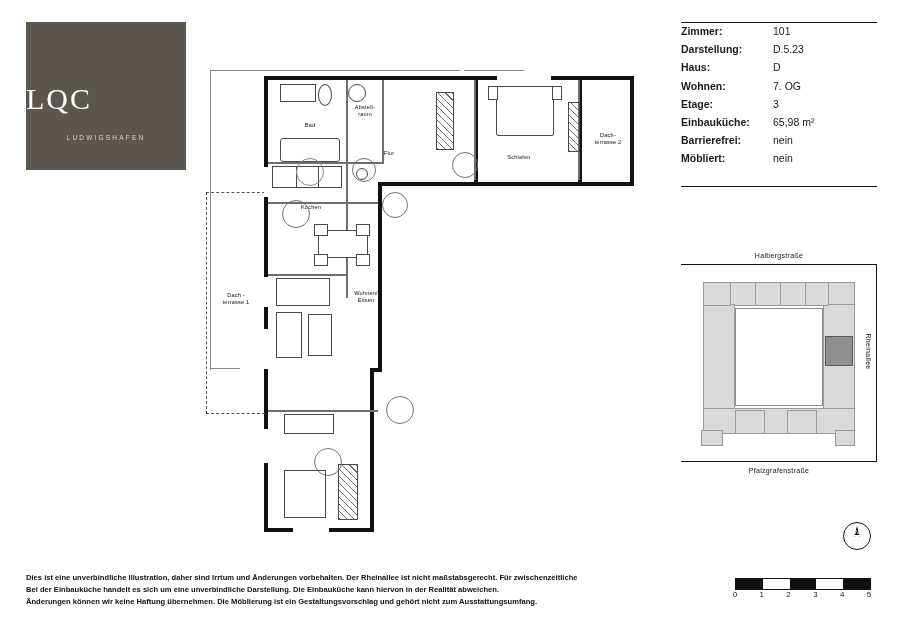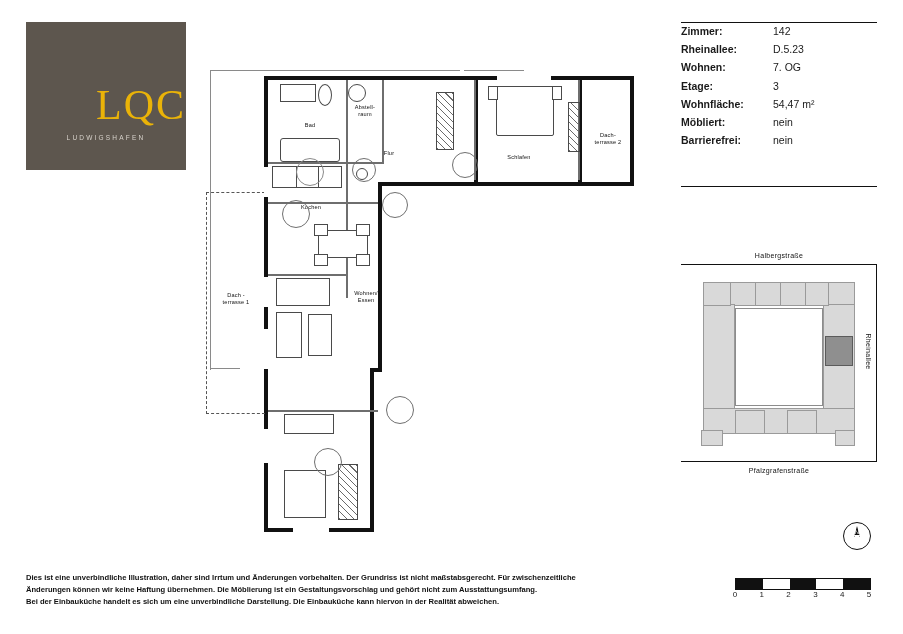--- a/index.html
+++ b/index.html
@@ -31,26 +31,26 @@
     width: 160px;
     height: 148px;
     background: #5d564e;
     color: #e8e4de;
   }
   .logo-mark {
     position: absolute;
     left: 0;
     right: 0;
     top: 62px;
-    text-align: right;
+    text-align: left;
     font-family: "Liberation Serif", serif;
-    font-size: 42px;
+    font-size: 30px;
     letter-spacing: 2px;
     line-height: 1;
-    color: #eab308;
+    color: #ffffff;
   }
   .logo-sub {
     position: absolute;
     left: 0;
     right: 0;
     top: 112px;
     text-align: center;
     font-size: 6.5px;
     letter-spacing: 2.2px;
     color: #d8d3cc;
@@ -301,44 +301,48 @@
   <div class="logo-box">
     <div class="logo-mark">LQC</div>
     <div class="logo-sub">LUDWIGSHAFEN</div>
   </div>
 
   <div class="info-rule-top"></div>
   <table class="info-table">
     <tbody>
       <tr>
         <td class="k">Zimmer:</td>
-        <td class="v">142</td>
-      </tr>
-      <tr>
-        <td class="k">Rheinallee:</td>
+        <td class="v">101</td>
+      </tr>
+      <tr>
+        <td class="k">Darstellung:</td>
         <td class="v">D.5.23</td>
+      </tr>
+      <tr>
+        <td class="k">Haus:</td>
+        <td class="v">D</td>
       </tr>
       <tr>
         <td class="k">Wohnen:</td>
         <td class="v">7. OG</td>
       </tr>
       <tr>
         <td class="k">Etage:</td>
         <td class="v">3</td>
       </tr>
       <tr>
-        <td class="k">Wohnfläche:</td>
-        <td class="v">54,47 m²</td>
+        <td class="k">Einbauküche:</td>
+        <td class="v">65,98 m²</td>
+      </tr>
+      <tr>
+        <td class="k">Barrierefrei:</td>
+        <td class="v">nein</td>
       </tr>
       <tr>
         <td class="k">Möbliert:</td>
-        <td class="v">nein</td>
-      </tr>
-      <tr>
-        <td class="k">Barrierefrei:</td>
         <td class="v">nein</td>
       </tr>
     </tbody>
   </table>
   <div class="info-rule-bottom"></div>
 
   <div class="siteplan">
     <div class="sp-label sp-top-label">Halbergstraße</div>
     <div class="sp-rule sp-rule-top"></div>
     <div class="sp-rule sp-rule-bottom"></div>
@@ -382,23 +386,23 @@
   <div class="scale-nums">
     <span style="left:0px;">0</span>
     <span style="left:26.8px;">1</span>
     <span style="left:53.6px;">2</span>
     <span style="left:80.4px;">3</span>
     <span style="left:107.2px;">4</span>
     <span style="left:134px;">5</span>
   </div>
 
   <div class="disclaimer">
-    <div>Dies ist eine unverbindliche Illustration, daher sind Irrtum und Änderungen vorbehalten. Der Grundriss ist nicht maßstabsgerecht. Für zwischenzeitliche</div>
+    <div>Dies ist eine unverbindliche Illustration, daher sind Irrtum und Änderungen vorbehalten. Der Rheinallee ist nicht maßstabsgerecht. Für zwischenzeitliche</div>
+    <div>Bei der Einbauküche handelt es sich um eine unverbindliche Darstellung. Die Einbauküche kann hiervon in der Realität abweichen.</div>
     <div>Änderungen können wir keine Haftung übernehmen. Die Möblierung ist ein Gestaltungsvorschlag und gehört nicht zum Ausstattungsumfang.</div>
-    <div>Bei der Einbauküche handelt es sich um eine unverbindliche Darstellung. Die Einbauküche kann hiervon in der Realität abweichen.</div>
   </div>
 
   <div class="plan">
 
     <div class="dim-line" style="left:14px; top:8px; width:250px;"></div>
     <div class="dim-vline" style="left:14px; top:8px; height:300px;"></div>
     <div class="dim-line" style="left:14px; top:306px; width:30px;"></div>
     <div class="dim-line" style="left:268px; top:8px; width:60px;"></div>
 
     <div class="wall" style="left:68px;  top:14px;  width:200px; height:4px;"></div>

